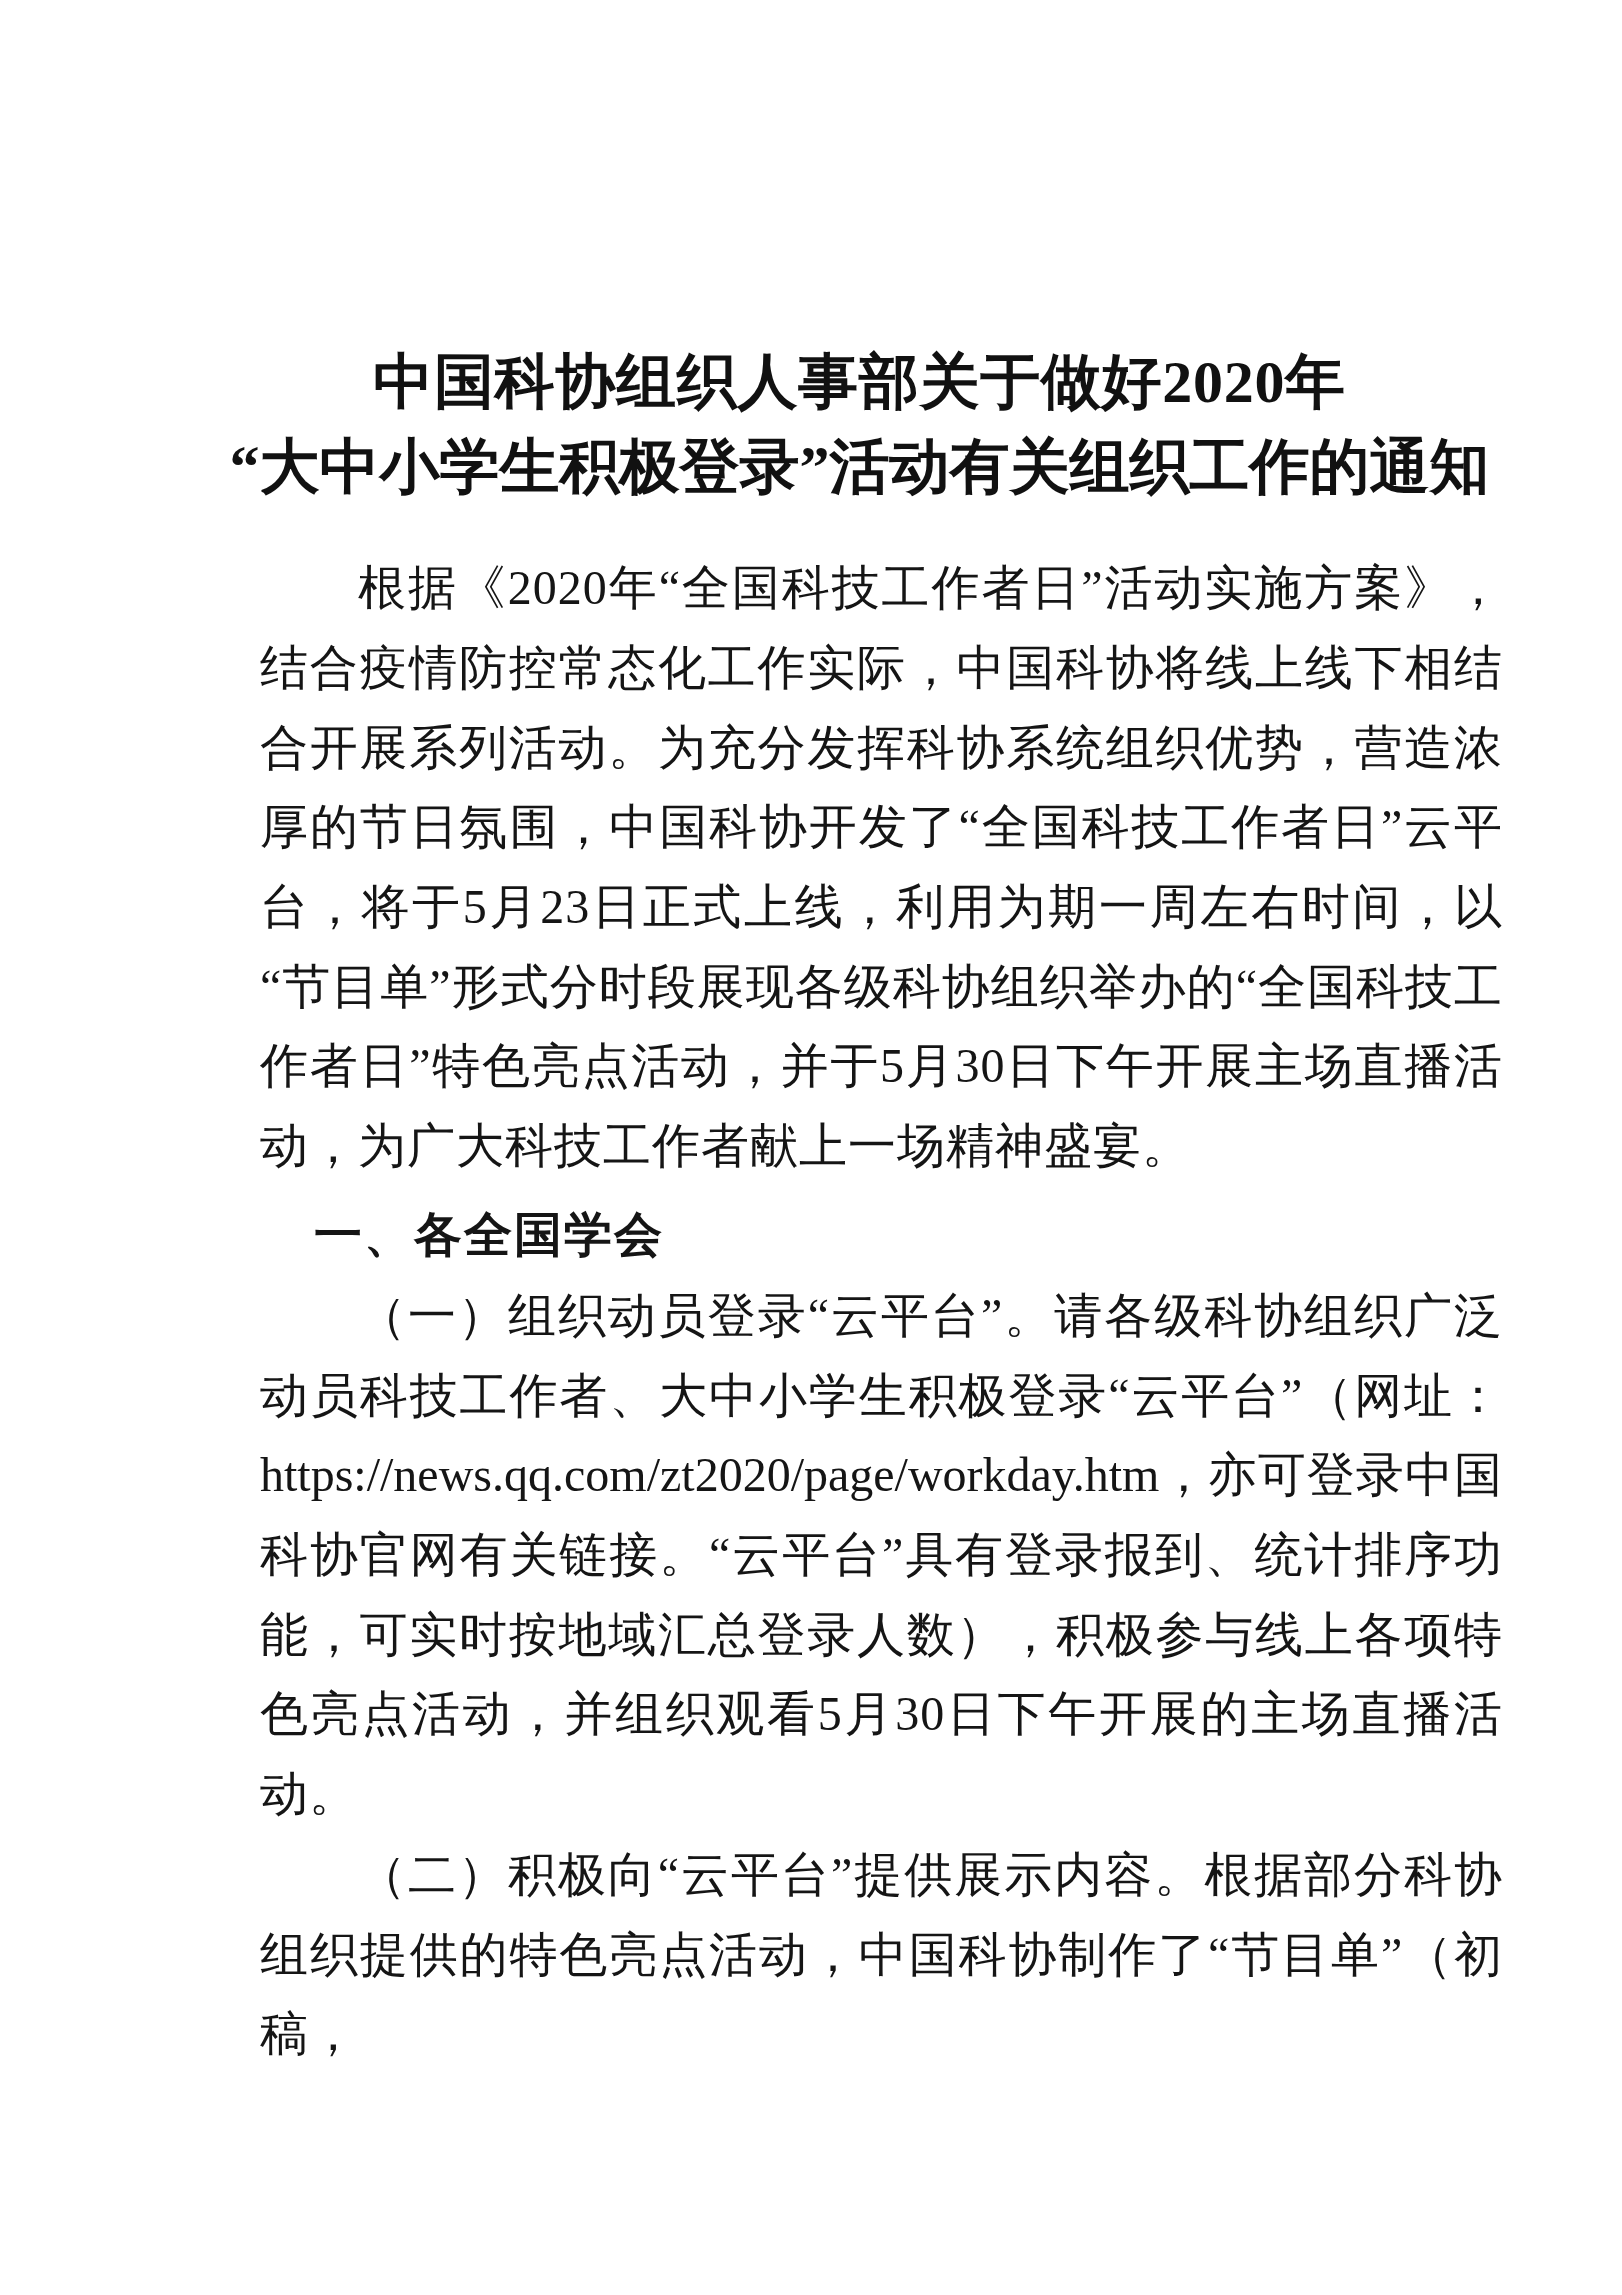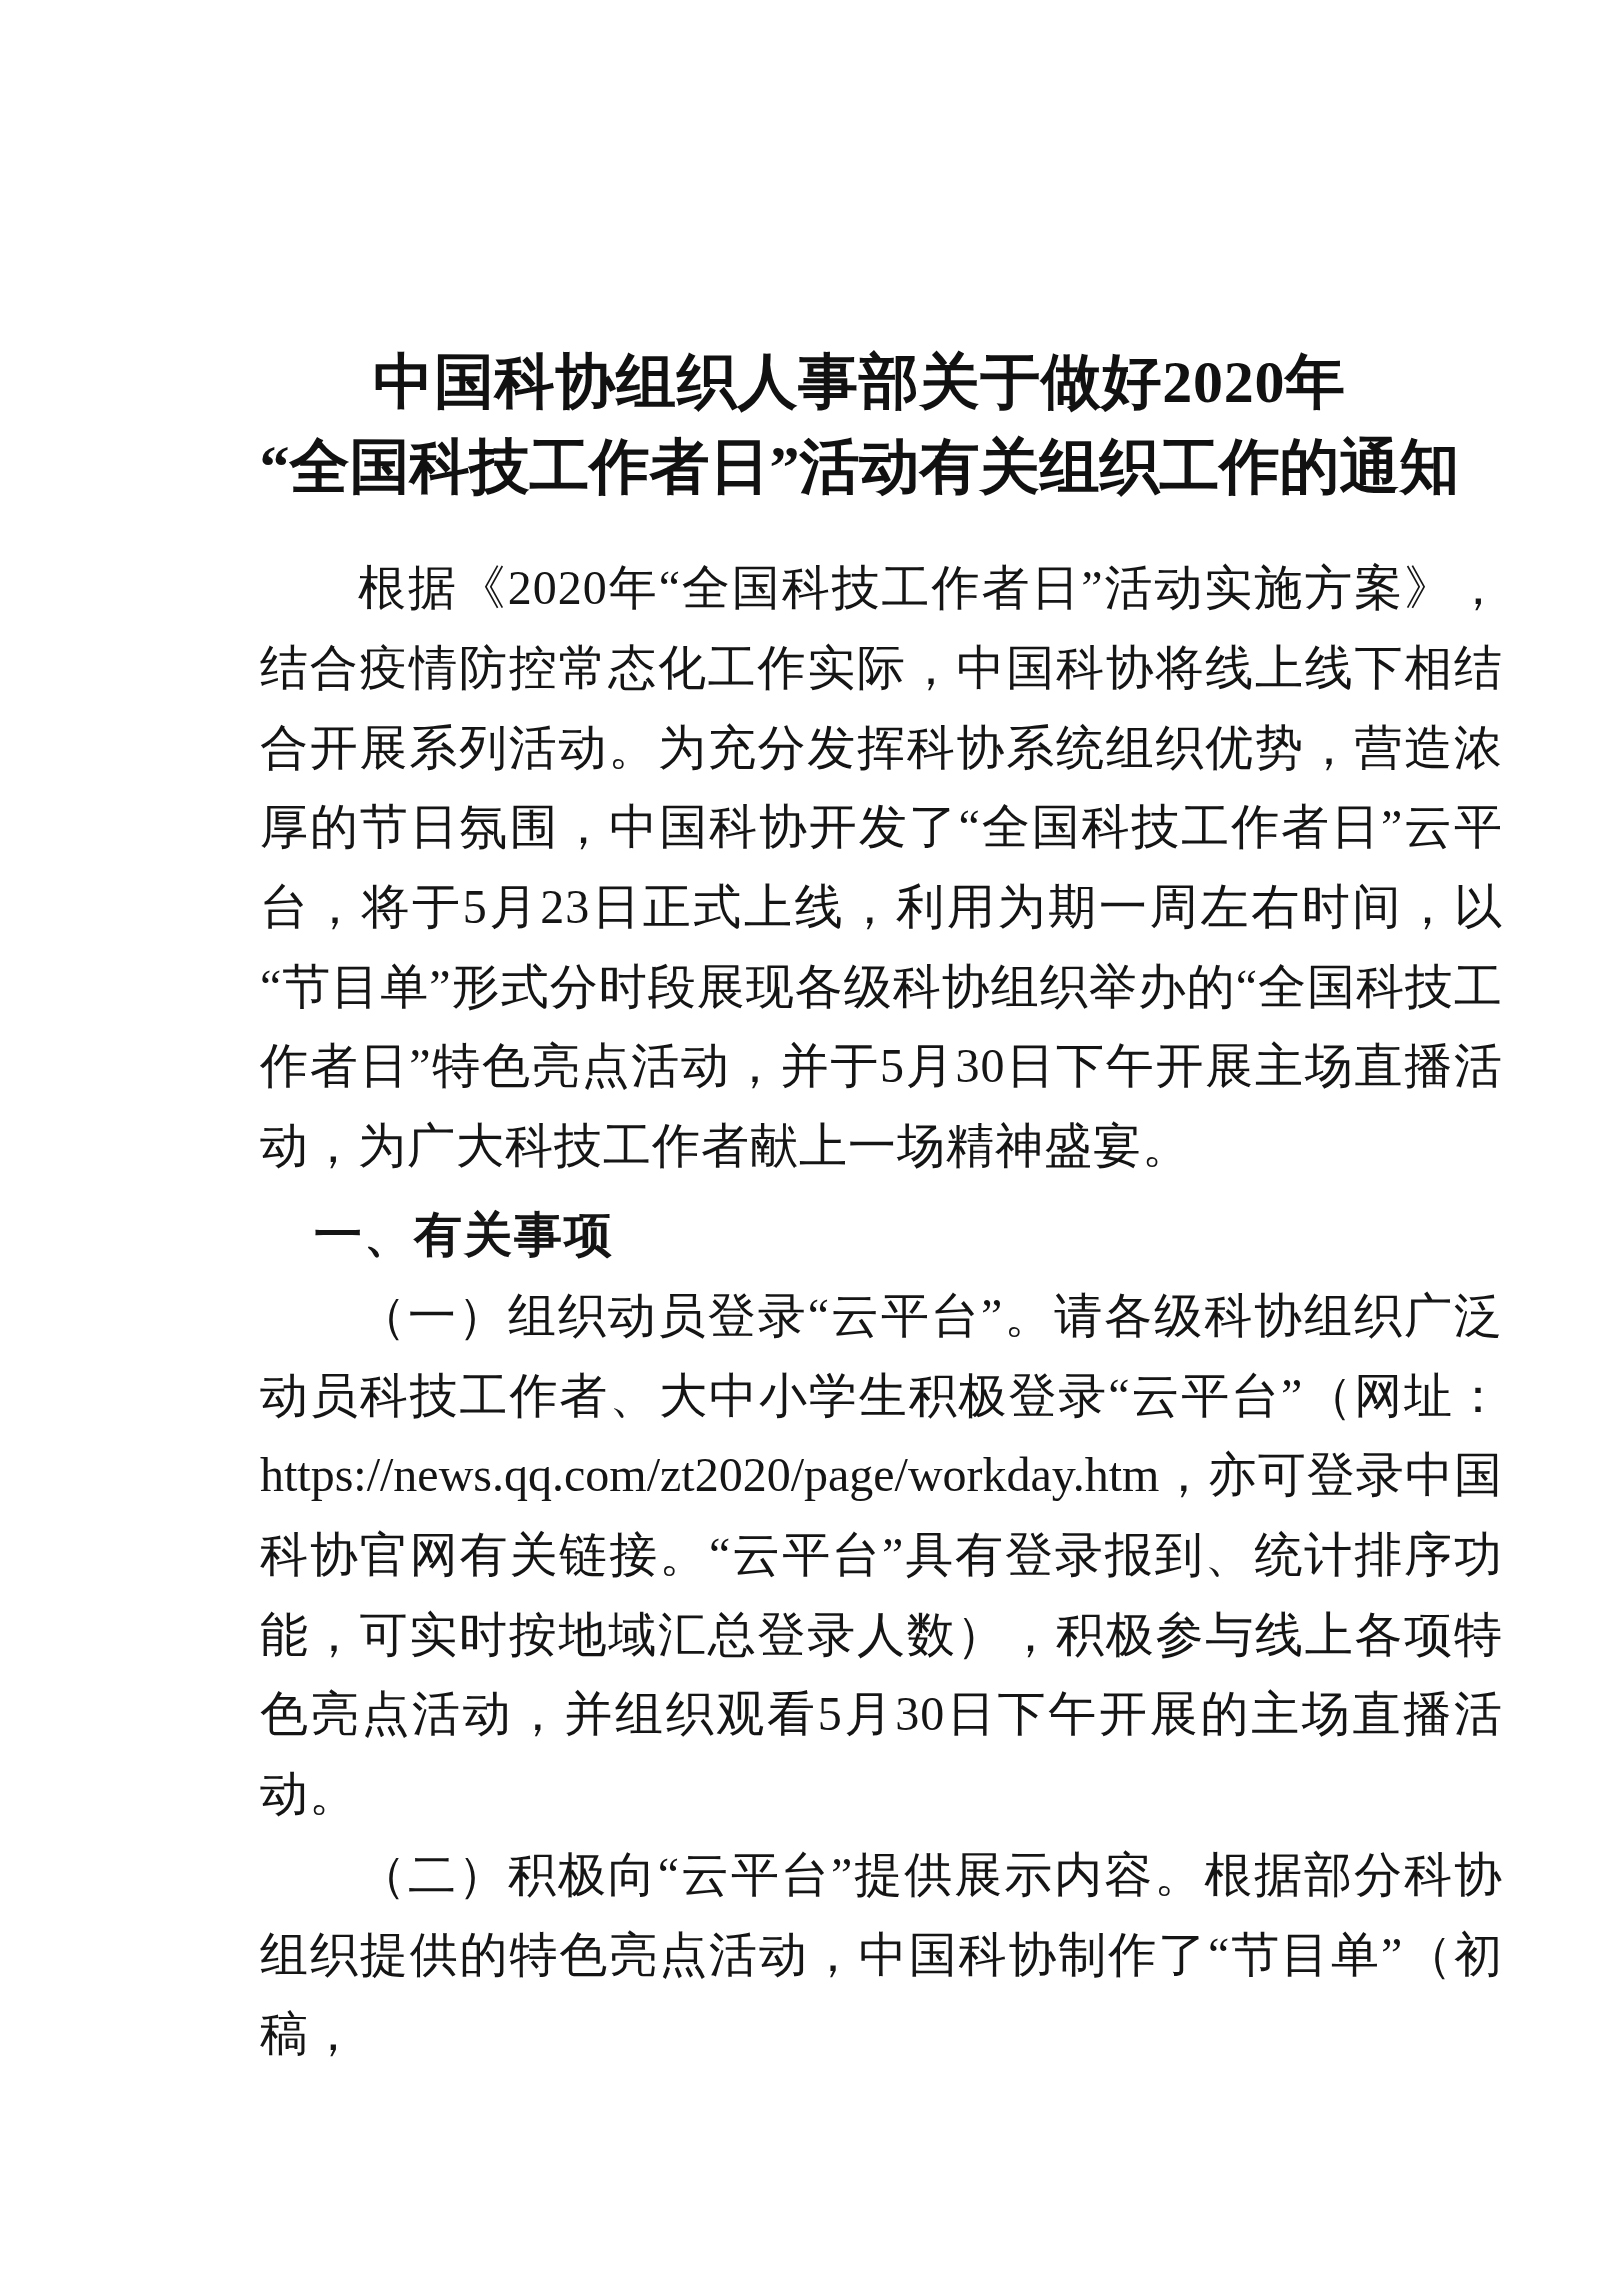--- a/index.html
+++ b/index.html
@@ -68,29 +68,29 @@
     letter-spacing: 0px;
   }
 </style>
 </head>
 <body>
 
 <div class="page">
 
   <h1 class="doc-title">
     <span class="line line-1">中国科协组织人事部关于做好2020年</span>
-    <span class="line line-2">“全国科技工作者日”活动有关组织工作的通知</span>
+    <span class="line line-2">“大中小学生积极登录”活动有关组织工作的通知</span>
   </h1>
 
   <div class="body-text">
 
 
     <p class="para indent">根据《2020年“全国科技工作者日”活动实施方案》，结合疫情防控常态化工作实际，中国科协将线上线下相结合开展系列活动。为充分发挥科协系统组织优势，营造浓厚的节日氛围，中国科协开发了“全国科技工作者日”云平台，将于5月23日正式上线，利用为期一周左右时间，以“节目单”形式分时段展现各级科协组织举办的“全国科技工作者日”特色亮点活动，并于5月30日下午开展主场直播活动，为广大科技工作者献上一场精神盛宴。</p>
 
-    <p class="para heading">一、有关事项</p>
+    <p class="para heading">一、各全国学会</p>
 
     <p class="para indent"><span>（一）组织动员登录“云平台”。请各级科协组织广泛动员科技工作者、大中小学生积极登录“云平台”（网址：</span><span class="url">https://news.qq.com/zt2020/page/workday.htm</span><span>，亦可登录中国科协官网有关链接。“云平台”具有登录报到、统计排序功能，可实时按地域汇总登录人数），积极参与线上各项特色亮点活动，并组织观看5月30日下午开展的主场直播活动。</span></p>
 
     <p class="para indent">（二）积极向“云平台”提供展示内容。根据部分科协组织提供的特色亮点活动，中国科协制作了“节目单”（初稿，</p>
 
   </div>
 
 </div>
 
 

